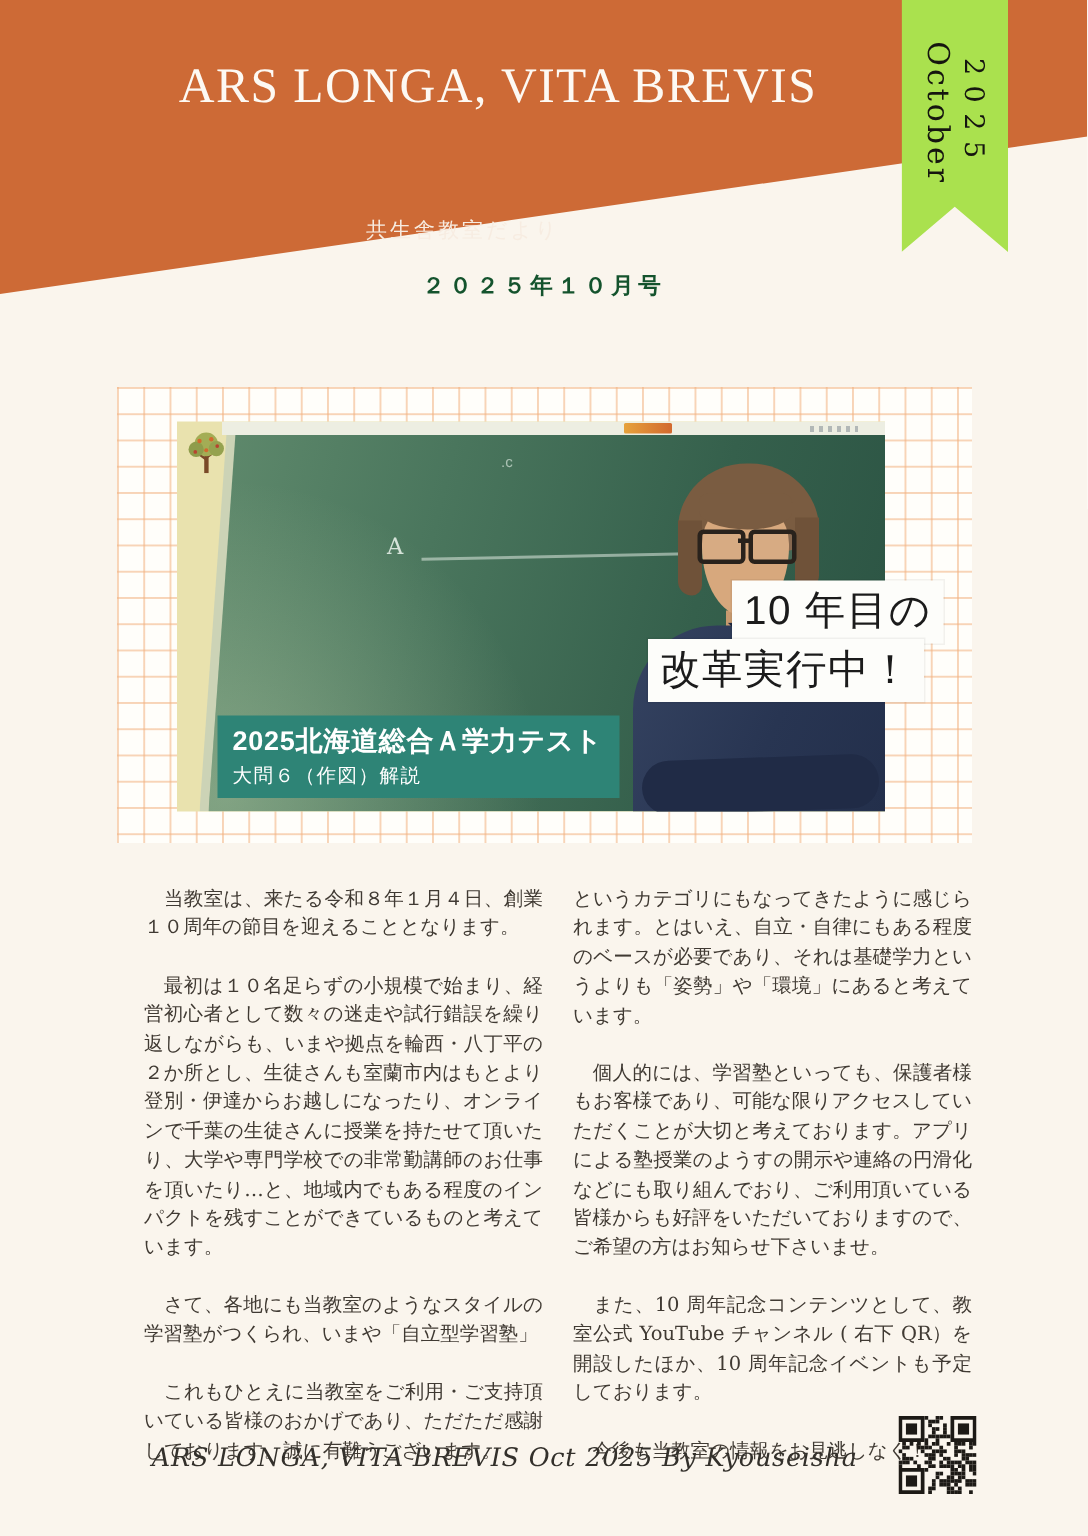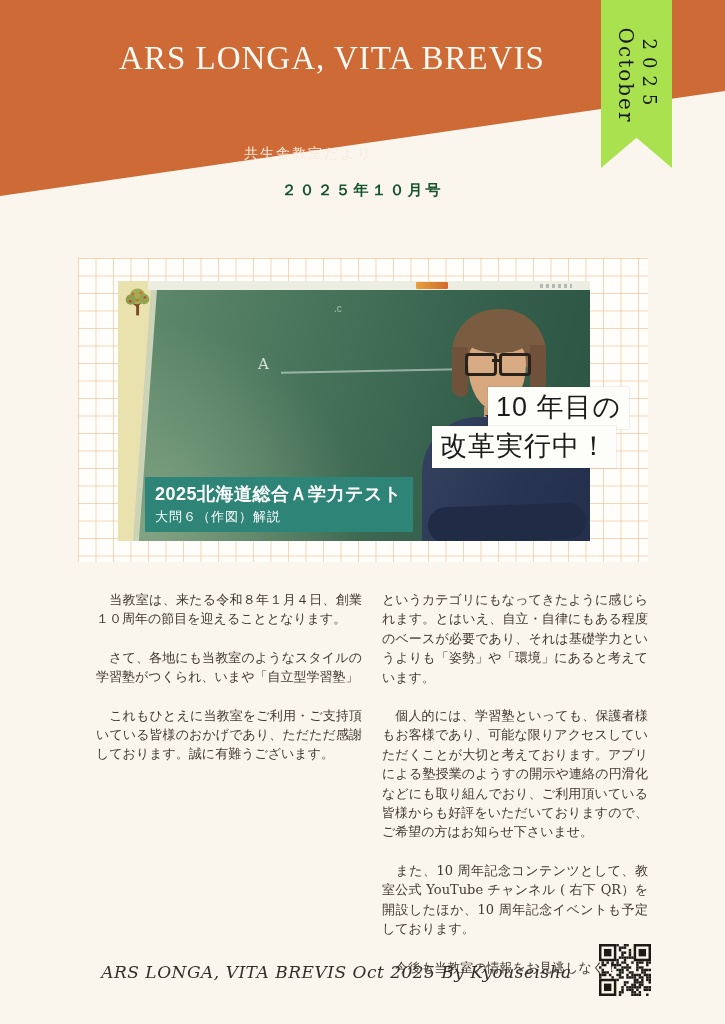--- a/index.html
+++ b/index.html
@@ -163,20 +163,21 @@
       </div>
     </div>
 
     <div class="overlay overlay-1">10 年目の</div>
     <div class="overlay overlay-2">改革実行中！</div>
   </div>
 
   <div class="article">
     <div class="col">
       <p>　当教室は、来たる令和８年１月４日、創業１０周年の節目を迎えることとなります。</p>
+      <p>　最初は１０名足らずの小規模で始まり、経営初心者として数々の迷走や試行錯誤を繰り返しながらも、いまや拠点を輪西・八丁平の２か所とし、生徒さんも室蘭市内はもとより登別・伊達からお越しになったり、オンラインで千葉の生徒さんに授業を持たせて頂いたり、大学や専門学校での非常勤講師のお仕事を頂いたり…と、地域内でもある程度のインパクトを残すことができているものと考えています。</p>
       <p>　さて、各地にも当教室のようなスタイルの学習塾がつくられ、いまや「自立型学習塾」</p>
       <p>　これもひとえに当教室をご利用・ご支持頂いている皆様のおかげであり、ただただ感謝しております。誠に有難うございます。</p>
     </div>
     <div class="col">
       <p>というカテゴリにもなってきたように感じられます。とはいえ、自立・自律にもある程度のベースが必要であり、それは基礎学力というよりも「姿勢」や「環境」にあると考えています。</p>
       <p>　個人的には、学習塾といっても、保護者様もお客様であり、可能な限りアクセスしていただくことが大切と考えております。アプリによる塾授業のようすの開示や連絡の円滑化などにも取り組んでおり、ご利用頂いている皆様からも好評をいただいておりますので、ご希望の方はお知らせ下さいませ。</p>
       <p>　また、10 周年記念コンテンツとして、教室公式 YouTube チャンネル ( 右下 QR）を開設したほか、10 周年記念イベントも予定しております。</p>
       <p>　今後も当教室の情報をお見逃しなく！</p>
     </div>
   </div>

